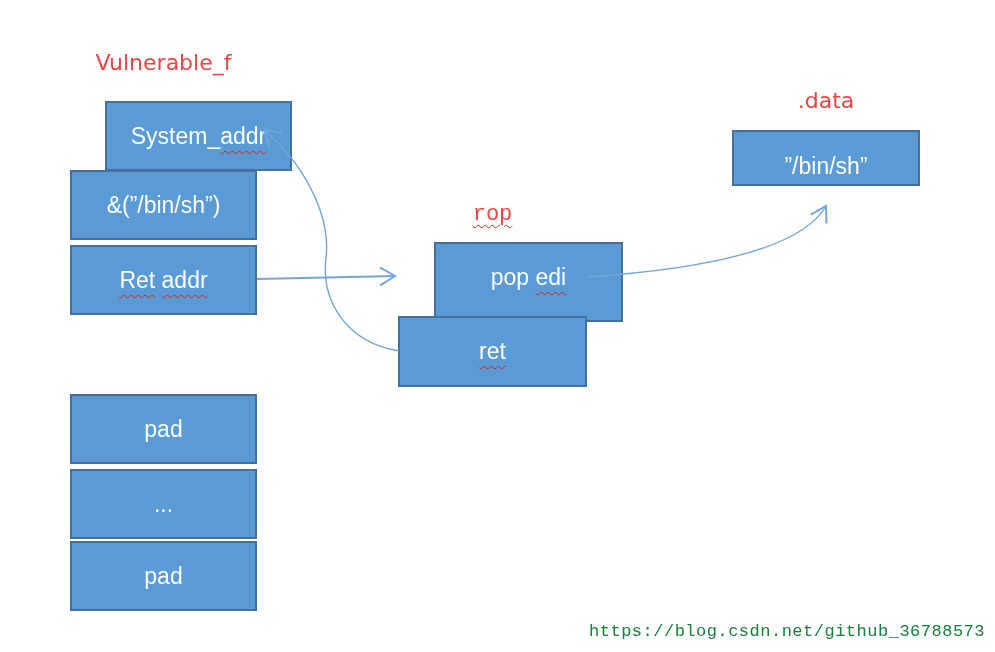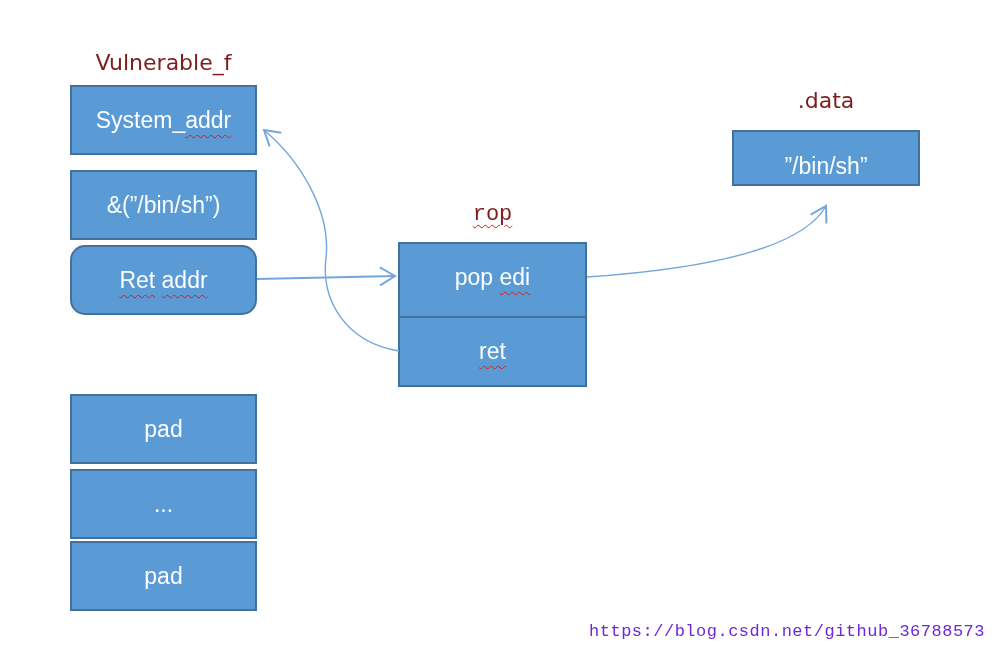--- a/index.html
+++ b/index.html
@@ -6,21 +6,21 @@
   .canvas {
     position: relative;
     width: 995px;
     height: 652px;
     background: #ffffff;
     overflow: hidden;
     font-family: "Liberation Sans", sans-serif;
   }
   .title {
     position: absolute;
-    color: #7f1d1d;
+    color: #ef4444;
     font-size: 22px;
     font-family: "DejaVu Sans", sans-serif;
     text-align: center;
     white-space: nowrap;
   }
   .box {
     position: absolute;
     background: #5b9bd5;
     border: 2px solid #41719c;
     color: #fbfdff;
@@ -38,62 +38,62 @@
     text-decoration-color: #cf2217;
     text-decoration-thickness: 1px;
     text-underline-offset: 6px;
   }
   .title .sq { text-underline-offset: 4px; font-family: Liberation Mono, monospace; }
   .arrows { position: absolute; left: 0; top: 0; pointer-events: none; }
   .watermark {
     position: absolute;
     top: 622px;
     right: 10px;
-    color: #6d28d9;
+    color: #15803d;
     font-size: 17px;
     letter-spacing: 0.5px;
     font-family: "Liberation Mono", monospace;
     white-space: nowrap;
   }
 </style>
 </head>
 <body>
 
 <div class="canvas">
 
   <div class="title" style="left:70px; top:50px; width:187px;">Vulnerable_f</div>
 
-  <div class="box stack-box" style="top:85px;">
+  <div class="box stack-box" style="top:101px;margin-left:35px;">
     <span class="line"><span>System_</span><span class="sq">addr</span></span>
   </div>
 
   <div class="box stack-box" style="top:170px;">
     <span class="line"><span>&amp;(”/bin/sh”)</span></span>
   </div>
 
-  <div class="box stack-box" style="top:245px;border-radius:15px;">
+  <div class="box stack-box" style="top:245px;">
     <span class="line"><span class="sq">Ret</span><span> </span><span class="sq">addr</span></span>
   </div>
 
 
   <div class="box stack-box" style="top:394px;">
     <span class="line"><span>pad</span></span>
   </div>
 
   <div class="box stack-box" style="top:469px;">
     <span class="line"><span>...</span></span>
   </div>
 
   <div class="box stack-box" style="top:541px;">
     <span class="line"><span>pad</span></span>
   </div>
 
   <div class="title" style="left:398px; top:200px; width:189px;"><span class="sq">rop</span></div>
 
-  <div class="box rop-box" style="top:242px; height:80px;">
+  <div class="box rop-box" style="top:242px; height:80px;margin-left:36px;">
     <span class="line"><span>pop</span><span> </span><span class="sq">edi</span></span>
   </div>
 
   <div class="box rop-box" style="top:316px; height:71px;">
     <span class="line" style="line-height:67px;"><span class="sq">ret</span></span>
   </div>
 
   <div class="title" style="left:732px; top:88px; width:188px;">.data</div>
 
   <div class="box" style="left:732px; top:130px; width:188px; height:56px;">

